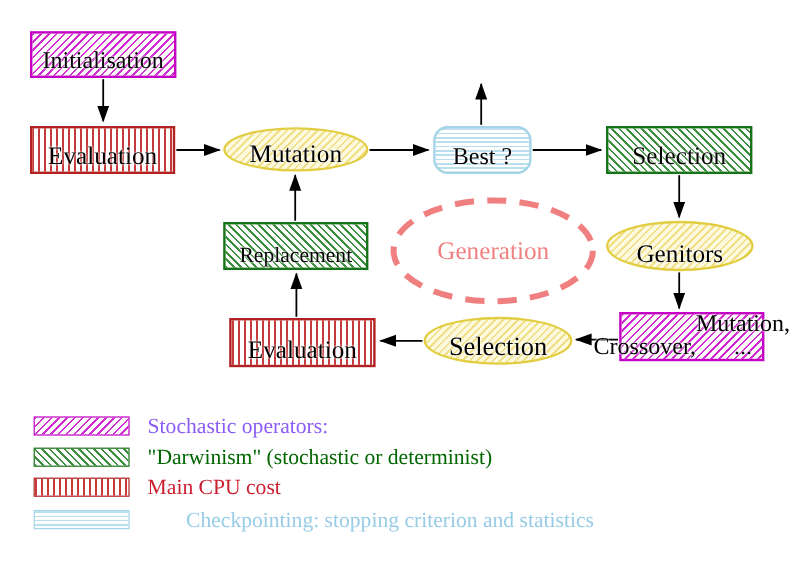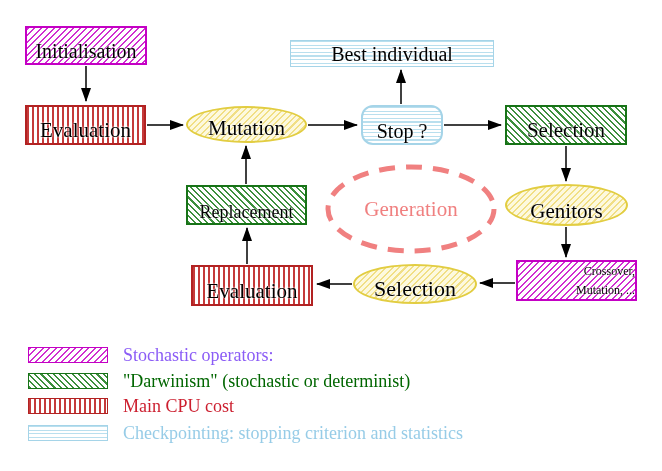--- a/index.html
+++ b/index.html
@@ -32,21 +32,21 @@
   .yellow-ellipse {
     border:2px solid #e2cd41; border-radius:50%;
     background:repeating-linear-gradient(135deg,#f1df85 0 1.5px,#fdf9de 1.5px 4.5px);
   }
   .rounded { border-radius:12px; }
   .generation-label {
     position:absolute; left:328px; top:167px; width:166px; height:84px;
     display:flex; align-items:center; justify-content:center;
     color:#f08080; font-size:21px; text-shadow:none;
   }
-  .two-line { flex-direction:column; line-height:19px; font-size:12px; }
+  .two-line { flex-direction:row; line-height:19px; font-size:20px; }
   .legend-row {
     position:absolute; left:28px; height:24px; display:flex; align-items:center;
     font-size:18px; white-space:nowrap;
   }
   .swatch { width:80px; height:16px; box-sizing:border-box; margin-right:15px; flex:0 0 auto; }
   .swatch.magenta-hatch, .swatch.green-hatch, .swatch.red-stripes { border-width:1.5px; }
   .swatch.blue-lines { border-width:1px; }
   .t-magenta { color:#8b5cf6; }
   .t-gold { color:#f0d020; margin-left:10px; }
   .t-green { color:#006600; }
@@ -84,26 +84,23 @@
 
   <div class="node red-stripes" style="left:25px;top:105px;width:121px;height:40px;font-size:21px;">
     <span>Evaluation</span>
   </div>
 
   <div class="node yellow-ellipse" style="left:186px;top:106px;width:121px;height:37px;font-size:21px;">
     <span>Mutation</span>
   </div>
 
   <div class="node blue-lines rounded" style="left:361px;top:105px;width:82px;height:40px;font-size:20px;">
-    <span>Stop ?</span>
+    <span>Best ?</span>
   </div>
 
-  <div class="node blue-lines" style="left:290px;top:40px;width:204px;height:27px;font-size:20px;border-width:1.5px;">
-    <span>Best individual</span>
-  </div>
 
   <div class="node yellow-ellipse" style="left:505px;top:184px;width:123px;height:42px;font-size:21px;">
     <span>Genitors</span>
   </div>
 
   <div class="node green-hatch" style="left:505px;top:105px;width:122px;height:40px;font-size:21px;">
     <span>Selection</span>
   </div>
 
   <div class="node magenta-hatch two-line" style="left:516px;top:260px;width:121px;height:41px;">
@@ -135,18 +132,18 @@
   <div class="legend-row" style="top:369px;">
     <div class="swatch green-hatch"></div>
     <span class="t-green">"Darwinism" (stochastic or determinist)</span>
   </div>
 
   <div class="legend-row" style="top:394px;">
     <div class="swatch red-stripes"></div>
     <span class="t-red">Main CPU cost</span>
   </div>
 
-  <div class="legend-row" style="top:421px;">
+  <div class="legend-row" style="top:421px;gap:32px;">
     <div class="swatch blue-lines"></div>
     <span class="t-blue">Checkpointing: stopping criterion and statistics</span>
   </div>
 
 </div>
 
 </body></html>

